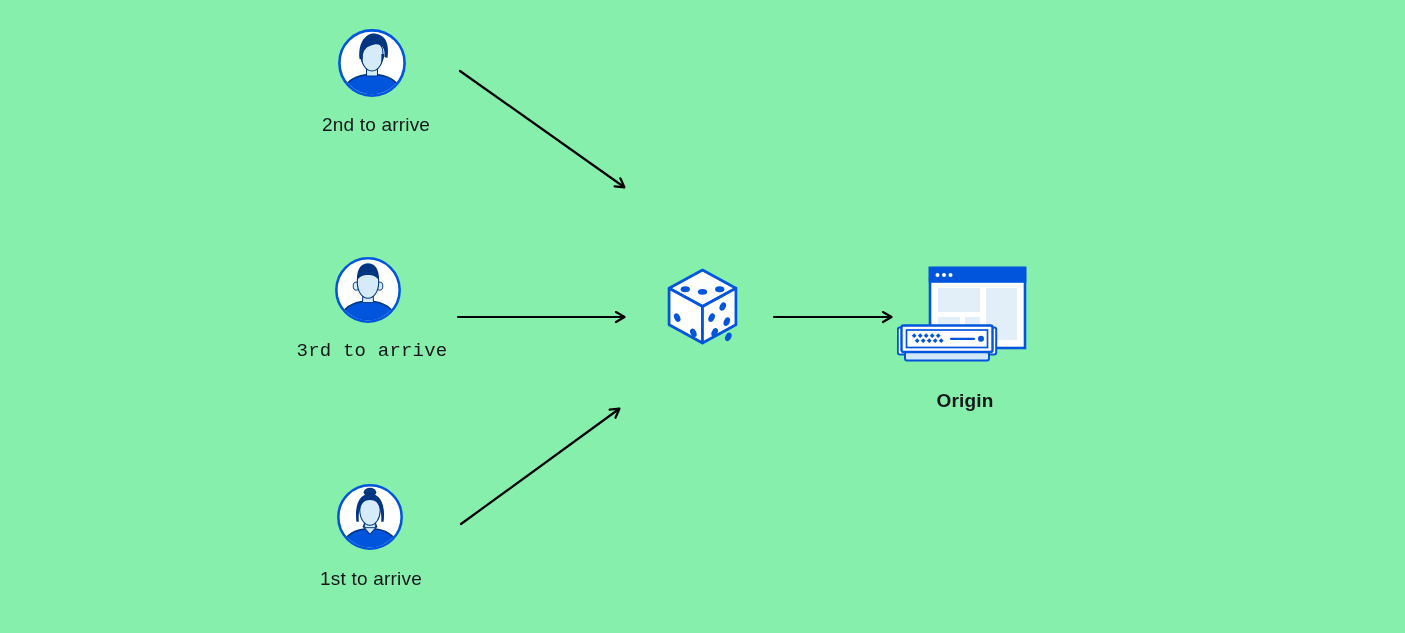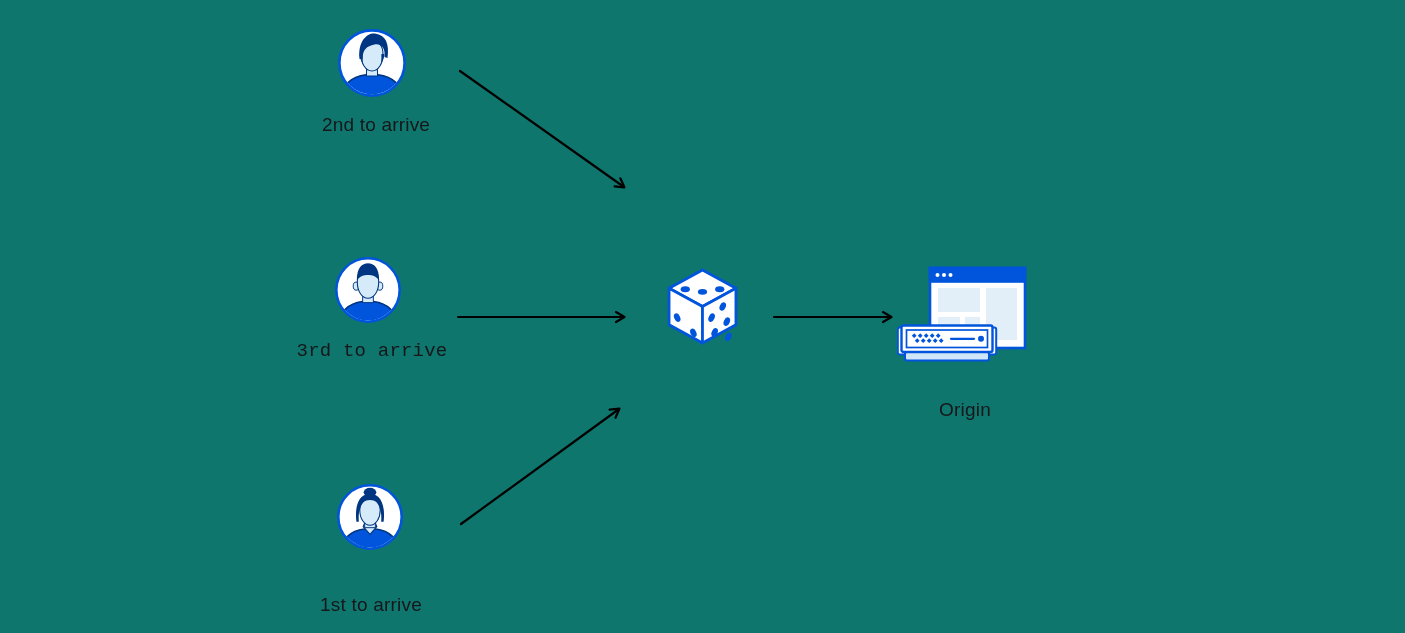--- a/index.html
+++ b/index.html
@@ -1,19 +1,19 @@
 <!DOCTYPE html>
 <html><head>
 <meta charset="utf-8">
 <style>
   html,body{margin:0;padding:0;background:#ffffff;}
   .canvas{
     position:relative;
     width:1405px;height:633px;
-    background:#0f766e;
+    background:#86efac;
     font-family:"Liberation Sans", sans-serif;
     overflow:hidden;
   }
   .arrows{position:absolute;left:0;top:0;width:1405px;height:633px;}
   .node{position:absolute;}
   .node-label{
     position:absolute;
     font-size:19px;
     color:#15171a;
     text-align:center;
@@ -97,21 +97,21 @@
           <path d="M28 45 L35 53 L42 45 L40 40 L30 40 Z" fill="#d6ebf9" stroke="#003681" stroke-width="1.2"></path>
           <rect x="29.5" y="34" width="11" height="12" fill="#d6ebf9" stroke="#003681" stroke-width="1"></rect>
           <ellipse cx="35" cy="9.5" rx="6.5" ry="4.5" fill="#003681"></ellipse>
           <path d="M21 40 C18.5 18 27 11 35 11 C43 11 51.5 18 49 40 L46.5 40 C47.5 25 43 18.5 35 18.5 C27 18.5 22.5 25 23.5 40 Z" fill="#003681"></path>
           <path d="M24.5 28 C24.5 19 29 15.5 35 15.5 C41 15.5 45.5 19 45.5 28 C45.5 36.5 41 43.5 35 43.5 C29 43.5 24.5 36.5 24.5 28 Z" fill="#d6ebf9" stroke="#003681" stroke-width="1.1"></path>
           <path d="M24 30 C23 17 28 13 35 13 C42 13 47 17 46 30 C44.5 21 41 17.5 35 17.5 C29 17.5 25.5 21 24 30 Z" fill="#003681"></path>
         </g>
       </svg>
     </span>
   </div>
-  <div class="node-label" style="left:295px;top:568px;width:152px;margin-top:26px;">1st to arrive</div>
+  <div class="node-label" style="left:295px;top:568px;width:152px;">1st to arrive</div>
 
   <div class="node" style="left:666px;top:267px;">
     <span class="icon-wrap">
       <svg width="73" height="79" viewBox="0 0 72 78">
         <g fill="#ffffff" stroke="#0055dc" stroke-width="2.7" stroke-linejoin="round">
           <polygon points="36,3 69,21 36,39 3,21"></polygon>
           <polygon points="3,21 36,39 36,75 3,57"></polygon>
           <polygon points="36,39 69,21 69,57 36,75"></polygon>
         </g>
         <g fill="#0055dc">
@@ -163,15 +163,15 @@
             <rect x="30.5" y="79" width="3.4" height="3.4" transform="rotate(45 32.2 80.7)"></rect>
             <rect x="36.5" y="79" width="3.4" height="3.4" transform="rotate(45 38.2 80.7)"></rect>
             <rect x="42.5" y="79" width="3.4" height="3.4" transform="rotate(45 44.2 80.7)"></rect>
           </g>
           <line x1="54" y1="78.8" x2="77" y2="78.8" stroke="#0055dc" stroke-width="2.2" stroke-linecap="round"></line>
           <circle cx="84" cy="78.8" r="3" fill="#0055dc"></circle>
         </g>
       </svg>
     </span>
   </div>
-  <div class="node-label" style="left:905px;top:399px;width:120px;">Origin</div>
+  <div class="node-label" style="left:905px;top:390px;width:120px;font-weight:bold;">Origin</div>
 
 </div>
 
 </body></html>

